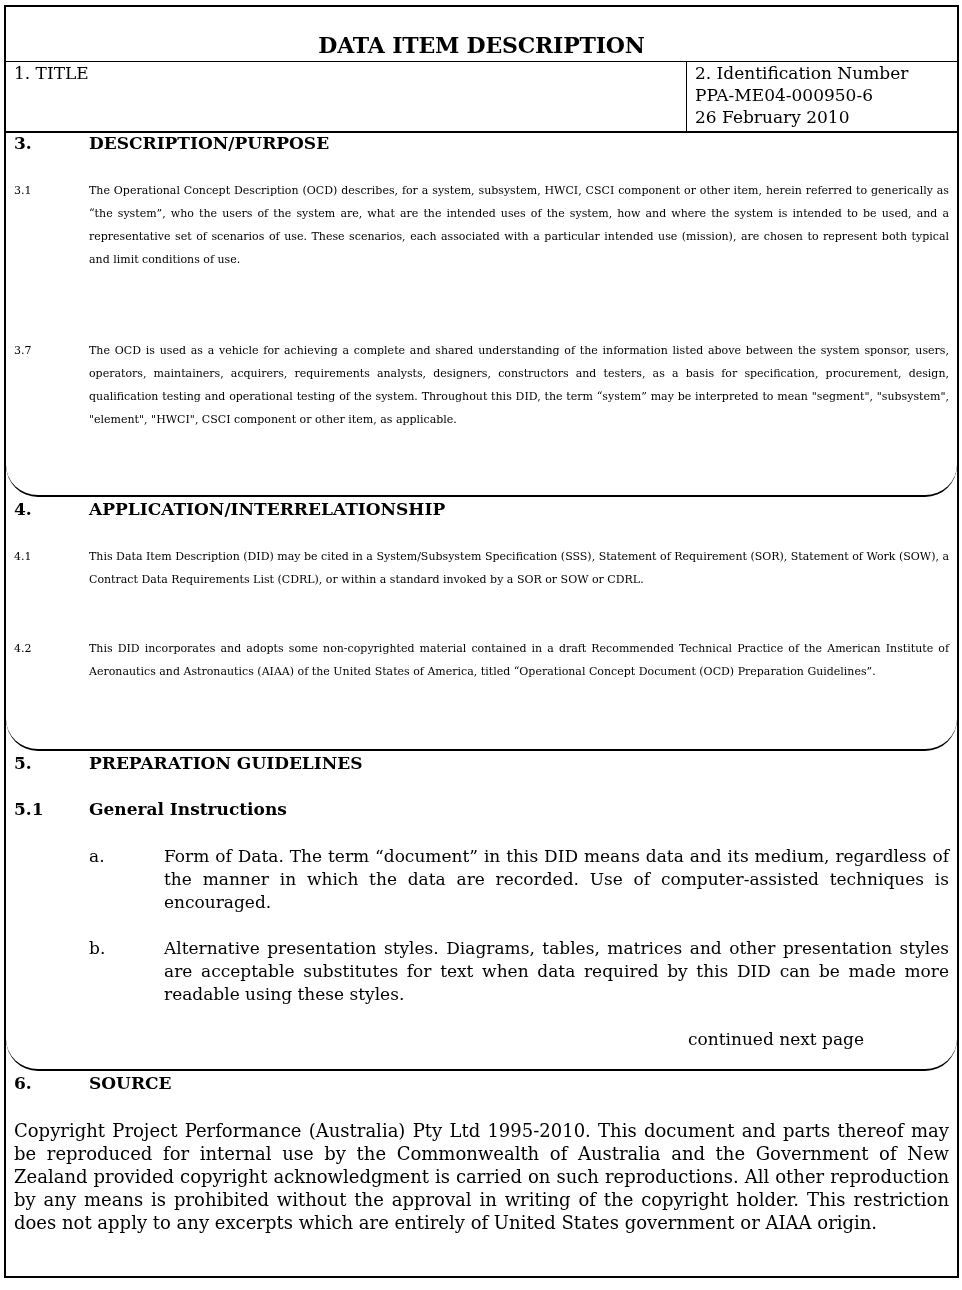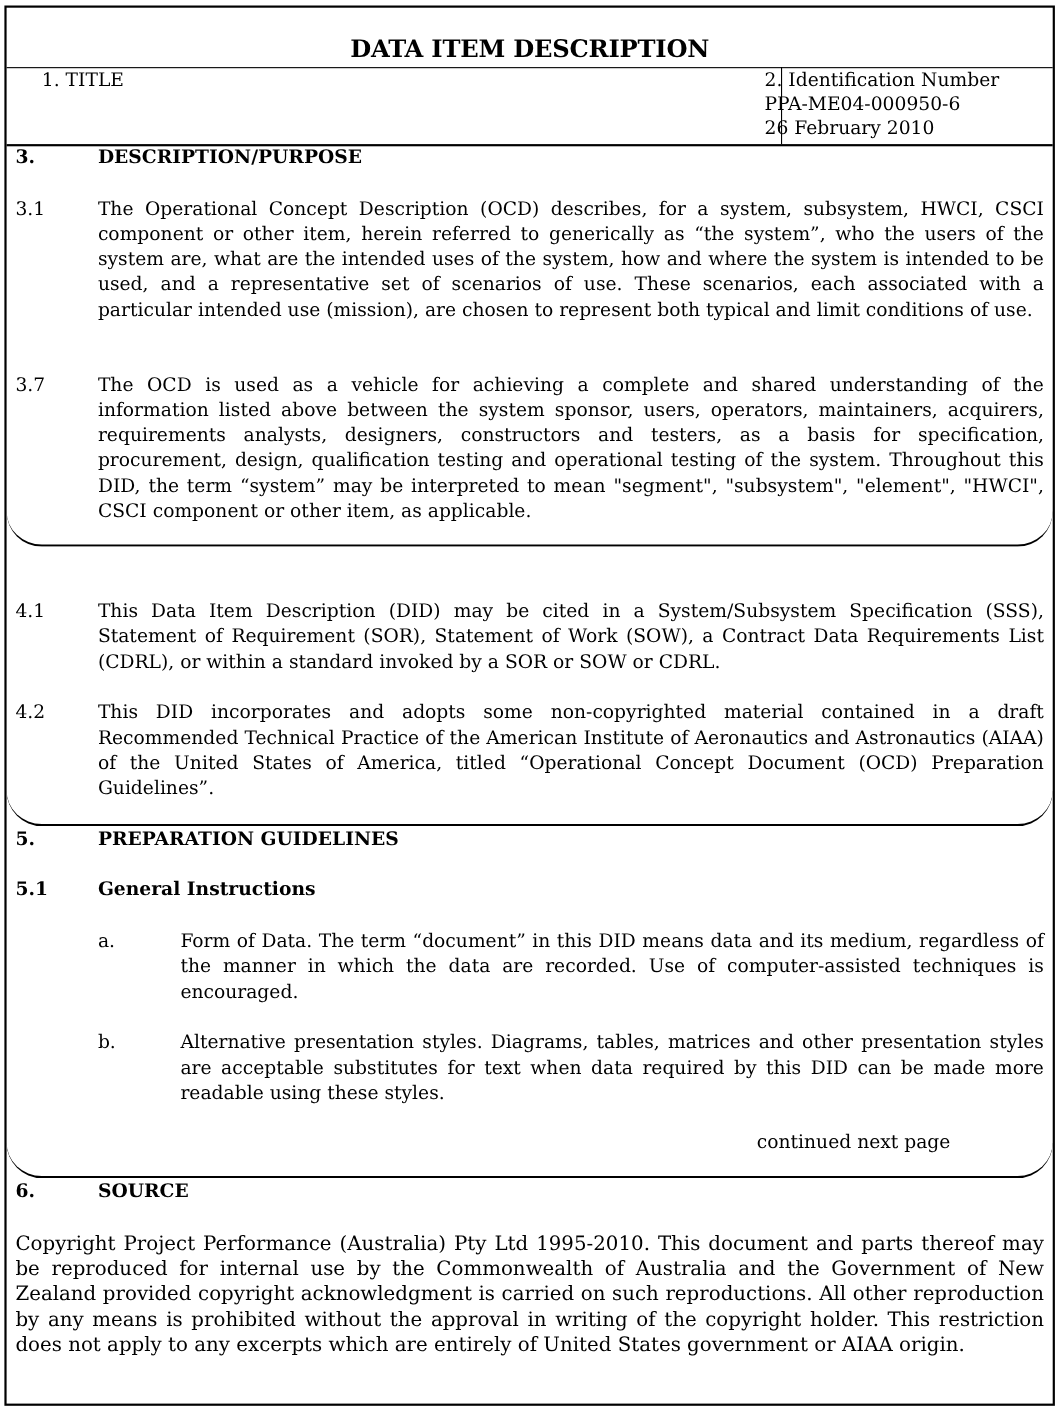--- a/index.html
+++ b/index.html
@@ -1,30 +1,30 @@
 <!DOCTYPE html>
 <html><head>
 <meta charset="utf-8">
 <style>
   html, body { margin: 0; padding: 0; background: #ffffff; }
   body { width: 962px; height: 1290px; position: relative; font-family: "DejaVu Serif", "Liberation Serif", serif; color: #000; }
   .page { position: absolute; left: 4px; top: 5px; width: 951px; height: 1269px; border: 2px solid #000; }
   .hdr { position: absolute; left: 0; top: 0; width: 951px; height: 54px; border-bottom: 1px solid #000; }
   .hdr-title { position: absolute; left: 0; right: 0; top: 25px; text-align: center; font-weight: bold; font-size: 22px; letter-spacing: -0.2px; }
   .title-row { position: absolute; left: 0; top: 54px; width: 951px; height: 70px; border-bottom: 2px solid #000; }
-  .title-cell { position: absolute; left: 0; top: 0; width: 680px; height: 70px; border-right: 1px solid #000; margin-left: 24px; }
+  .title-cell { position: absolute; left: 0; top: 0; width: 680px; height: 70px; border-right: 1px solid #000; }
   .title-label { position: absolute; left: 8px; top: 2px; font-size: 17px; }
   .title-value { position: absolute; left: 44px; top: 24px; font-size: 22.5px; font-weight: bold; white-space: nowrap; letter-spacing: -0.2px; }
   .id-cell { position: absolute; left: 681px; top: 0; width: 270px; height: 70px; }
   .id-line { position: absolute; left: 8px; font-size: 17px; white-space: nowrap; }
   .sec { position: absolute; left: 0; width: 951px; border-radius: 32px; }
   .sec.bordered { border-bottom: 2px solid #000; }
   .sec-head { position: absolute; left: 8px; font-weight: bold; font-size: 17px; white-space: nowrap; }
   .sec-head .num { display: inline-block; width: 75px; }
-  .para { position: absolute; left: 8px; width: 935px; font-size: 17px; line-height: 23px; }
+  .para { position: absolute; left: 8px; width: 935px; font-size: 11px; line-height: 23px; }
   .para .num { position: absolute; left: 0; top: 0; }
   .para .txt { display: block; margin-left: 75px; text-align: justify; text-align-last: left; }
   .sub { position: absolute; left: 83px; width: 860px; font-size: 17px; line-height: 23px; }
   .sub .num { position: absolute; left: 0; top: 0; }
   .sub .txt { display: block; margin-left: 75px; text-align: justify; }
   .sub b { font-weight: normal; }
   .cont { position: absolute; left: 682px; font-size: 17px; }
   .source-para { position: absolute; left: 8px; width: 935px; font-size: 18px; line-height: 23px; text-align: justify; }
 </style>
 </head>
@@ -55,20 +55,23 @@
       <span class="num">3.1</span>
       <span class="txt">The Operational Concept Description (OCD) describes, for a system, subsystem, HWCI, CSCI component or other item, herein referred to generically as “the system”, who the users of the system are, what are the intended uses of the system, how and where the system is intended to be used, and a representative set of scenarios of use. These scenarios, each associated with a particular intended use (mission), are chosen to represent both typical and limit conditions of use.</span>
     </div>
     <div class="para" style="top:208px">
       <span class="num">3.7</span>
       <span class="txt">The OCD is used as a vehicle for achieving a complete and shared understanding of the information listed above between the system sponsor, users, operators, maintainers, acquirers, requirements analysts, designers, constructors and testers, as a basis for specification, procurement, design, qualification testing and operational testing of the system. Throughout this DID, the term “system” may be interpreted to mean "segment", "subsystem", "element", "HWCI", CSCI component or other item, as applicable.</span>
     </div>
   </div>
 
   <div class="sec bordered" style="top:490px; height:252px;">
+    <div class="sec-head" style="top:2px">
+      <span class="num">4.</span><span>APPLICATION/INTERRELATIONSHIP</span>
+    </div>
     <div class="para" style="top:48px">
       <span class="num">4.1</span>
       <span class="txt">This Data Item Description (DID) may be cited in a System/Subsystem Specification (SSS), Statement of Requirement (SOR), Statement of Work (SOW), a Contract Data Requirements List (CDRL), or within a standard invoked by a SOR or SOW or CDRL.</span>
     </div>
     <div class="para" style="top:140px">
       <span class="num">4.2</span>
       <span class="txt">This DID incorporates and adopts some non-copyrighted material contained in a draft Recommended Technical Practice of the American Institute of Aeronautics and Astronautics (AIAA) of the United States of America, titled “Operational Concept Document (OCD) Preparation Guidelines”.</span>
     </div>
   </div>
 

